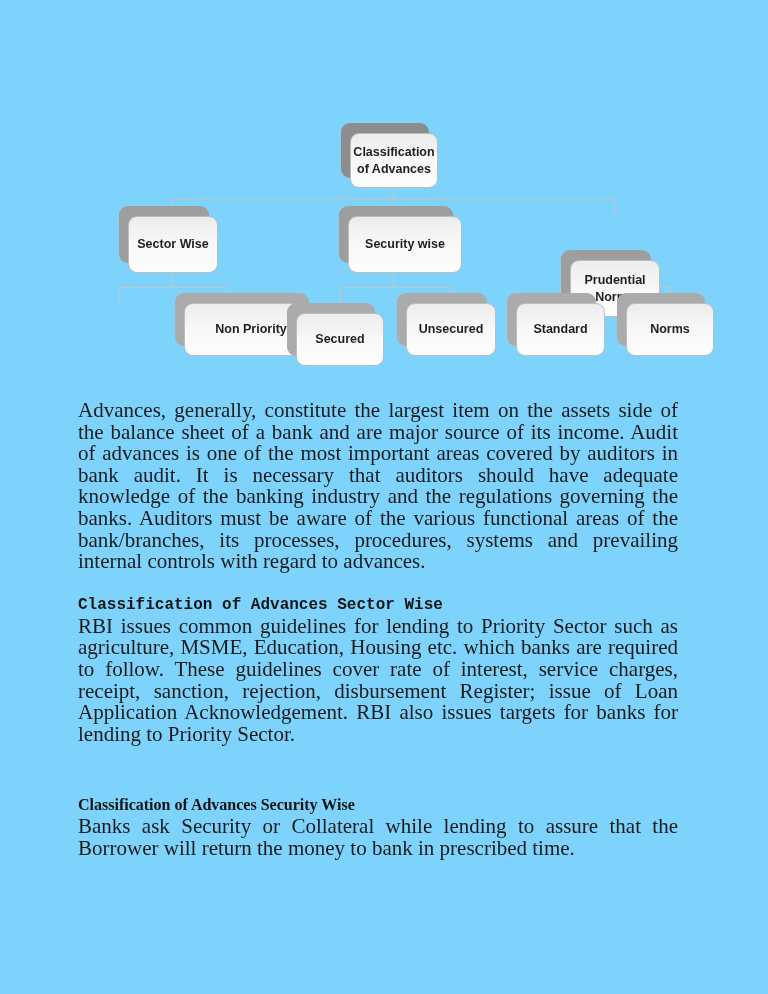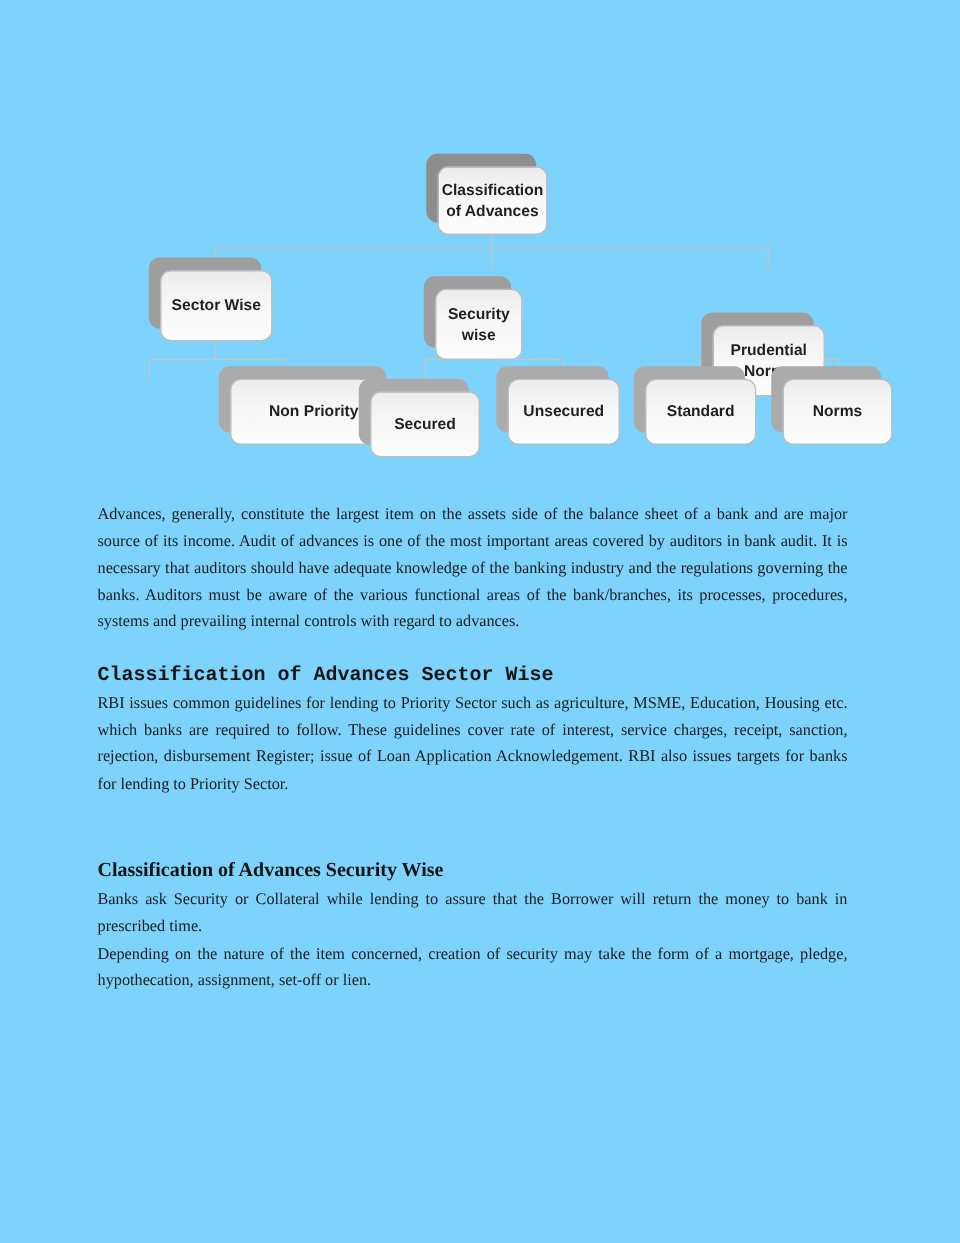--- a/index.html
+++ b/index.html
@@ -37,39 +37,39 @@
     color: #1f1f1f;
     padding: 2px 4px;
     box-sizing: border-box;
   }
   .l1 .shadow { background: var(--shadow-l1, #8d8d8d); }
   .l2 .shadow { background: var(--shadow-l2, #9e9e9e); }
   .l3 .shadow { background: var(--shadow-l3, #ababab); }
 
   .n-root        { left: 350px; top: 133px; width: 88px; height: 55px; }
   .n-sector      { left: 128px; top: 216px; width: 90px; height: 57px; }
-  .n-security    { left: 348px; top: 231px; width: 70px; height: 57px; }
+  .n-security    { left: 348px; top: 216px; width: 114px; height: 57px; }
   .n-prudential  { left: 570px; top: 216px; width: 90px; height: 57px; margin-top: 44px; }
   .n-priority    { left:  75px; top: 303px; width: 88px; height: 53px; }
   .n-nonpriority { left: 184px; top: 303px; width: 90px; height: 53px; padding-left: 44px; }
   .n-secured     { left: 296px; top: 313px; width: 88px; height: 53px; }
   .n-unsecured   { left: 406px; top: 303px; width: 90px; height: 53px; }
   .n-standard    { left: 516px; top: 303px; width: 89px; height: 53px; }
   .n-npas        { left: 626px; top: 303px; width: 88px; height: 53px; }
 
   
   .content {
     position: absolute;
     left: 78px; top: 400px;
     width: 600px;
     color: #1b1b1b;
   }
   .content p {
     margin: 0;
-    font-size: 13px;
+    font-size: 21px;
     line-height: 21.6px;
     text-align: justify;
   }
   .content h2 {
     margin: 0;
     font-size: 16px;
     line-height: 22px;
     font-weight: bold;
     color: #141414;
   }
@@ -147,17 +147,16 @@
   </div>
 
   <div class="content">
     <p>Advances, generally, constitute the largest item on the assets side of the balance sheet of a bank and are major source of its income. Audit of advances is one of the most important areas covered by auditors in bank audit. It is necessary that auditors should have adequate knowledge of the banking industry and the regulations governing the banks. Auditors must be aware of the various functional areas of the bank/branches, its processes, procedures, systems and prevailing internal controls with regard to advances.</p>
 
     <h2 class="h-sector">Classification of Advances Sector Wise</h2>
     <p>RBI issues common guidelines for lending to Priority Sector such as agriculture, MSME, Education, Housing etc. which banks are required to follow. These guidelines cover rate of interest, service charges, receipt, sanction, rejection, disbursement Register; issue of Loan Application Acknowledgement. RBI also issues targets for banks for lending to Priority Sector.</p>
 
     <h2 class="h-security">Classification of Advances Security Wise</h2>
     <p>Banks ask Security or Collateral while lending to assure that the Borrower will return the money to bank in prescribed time.</p>
-    <p>Depending on the nature of the item concerned, creation of security may take the form of a mortgage, pledge, hypothecation, assignment, set-off or lien.</p>
 
   </div>
 
 </div>
 
 </body></html>

